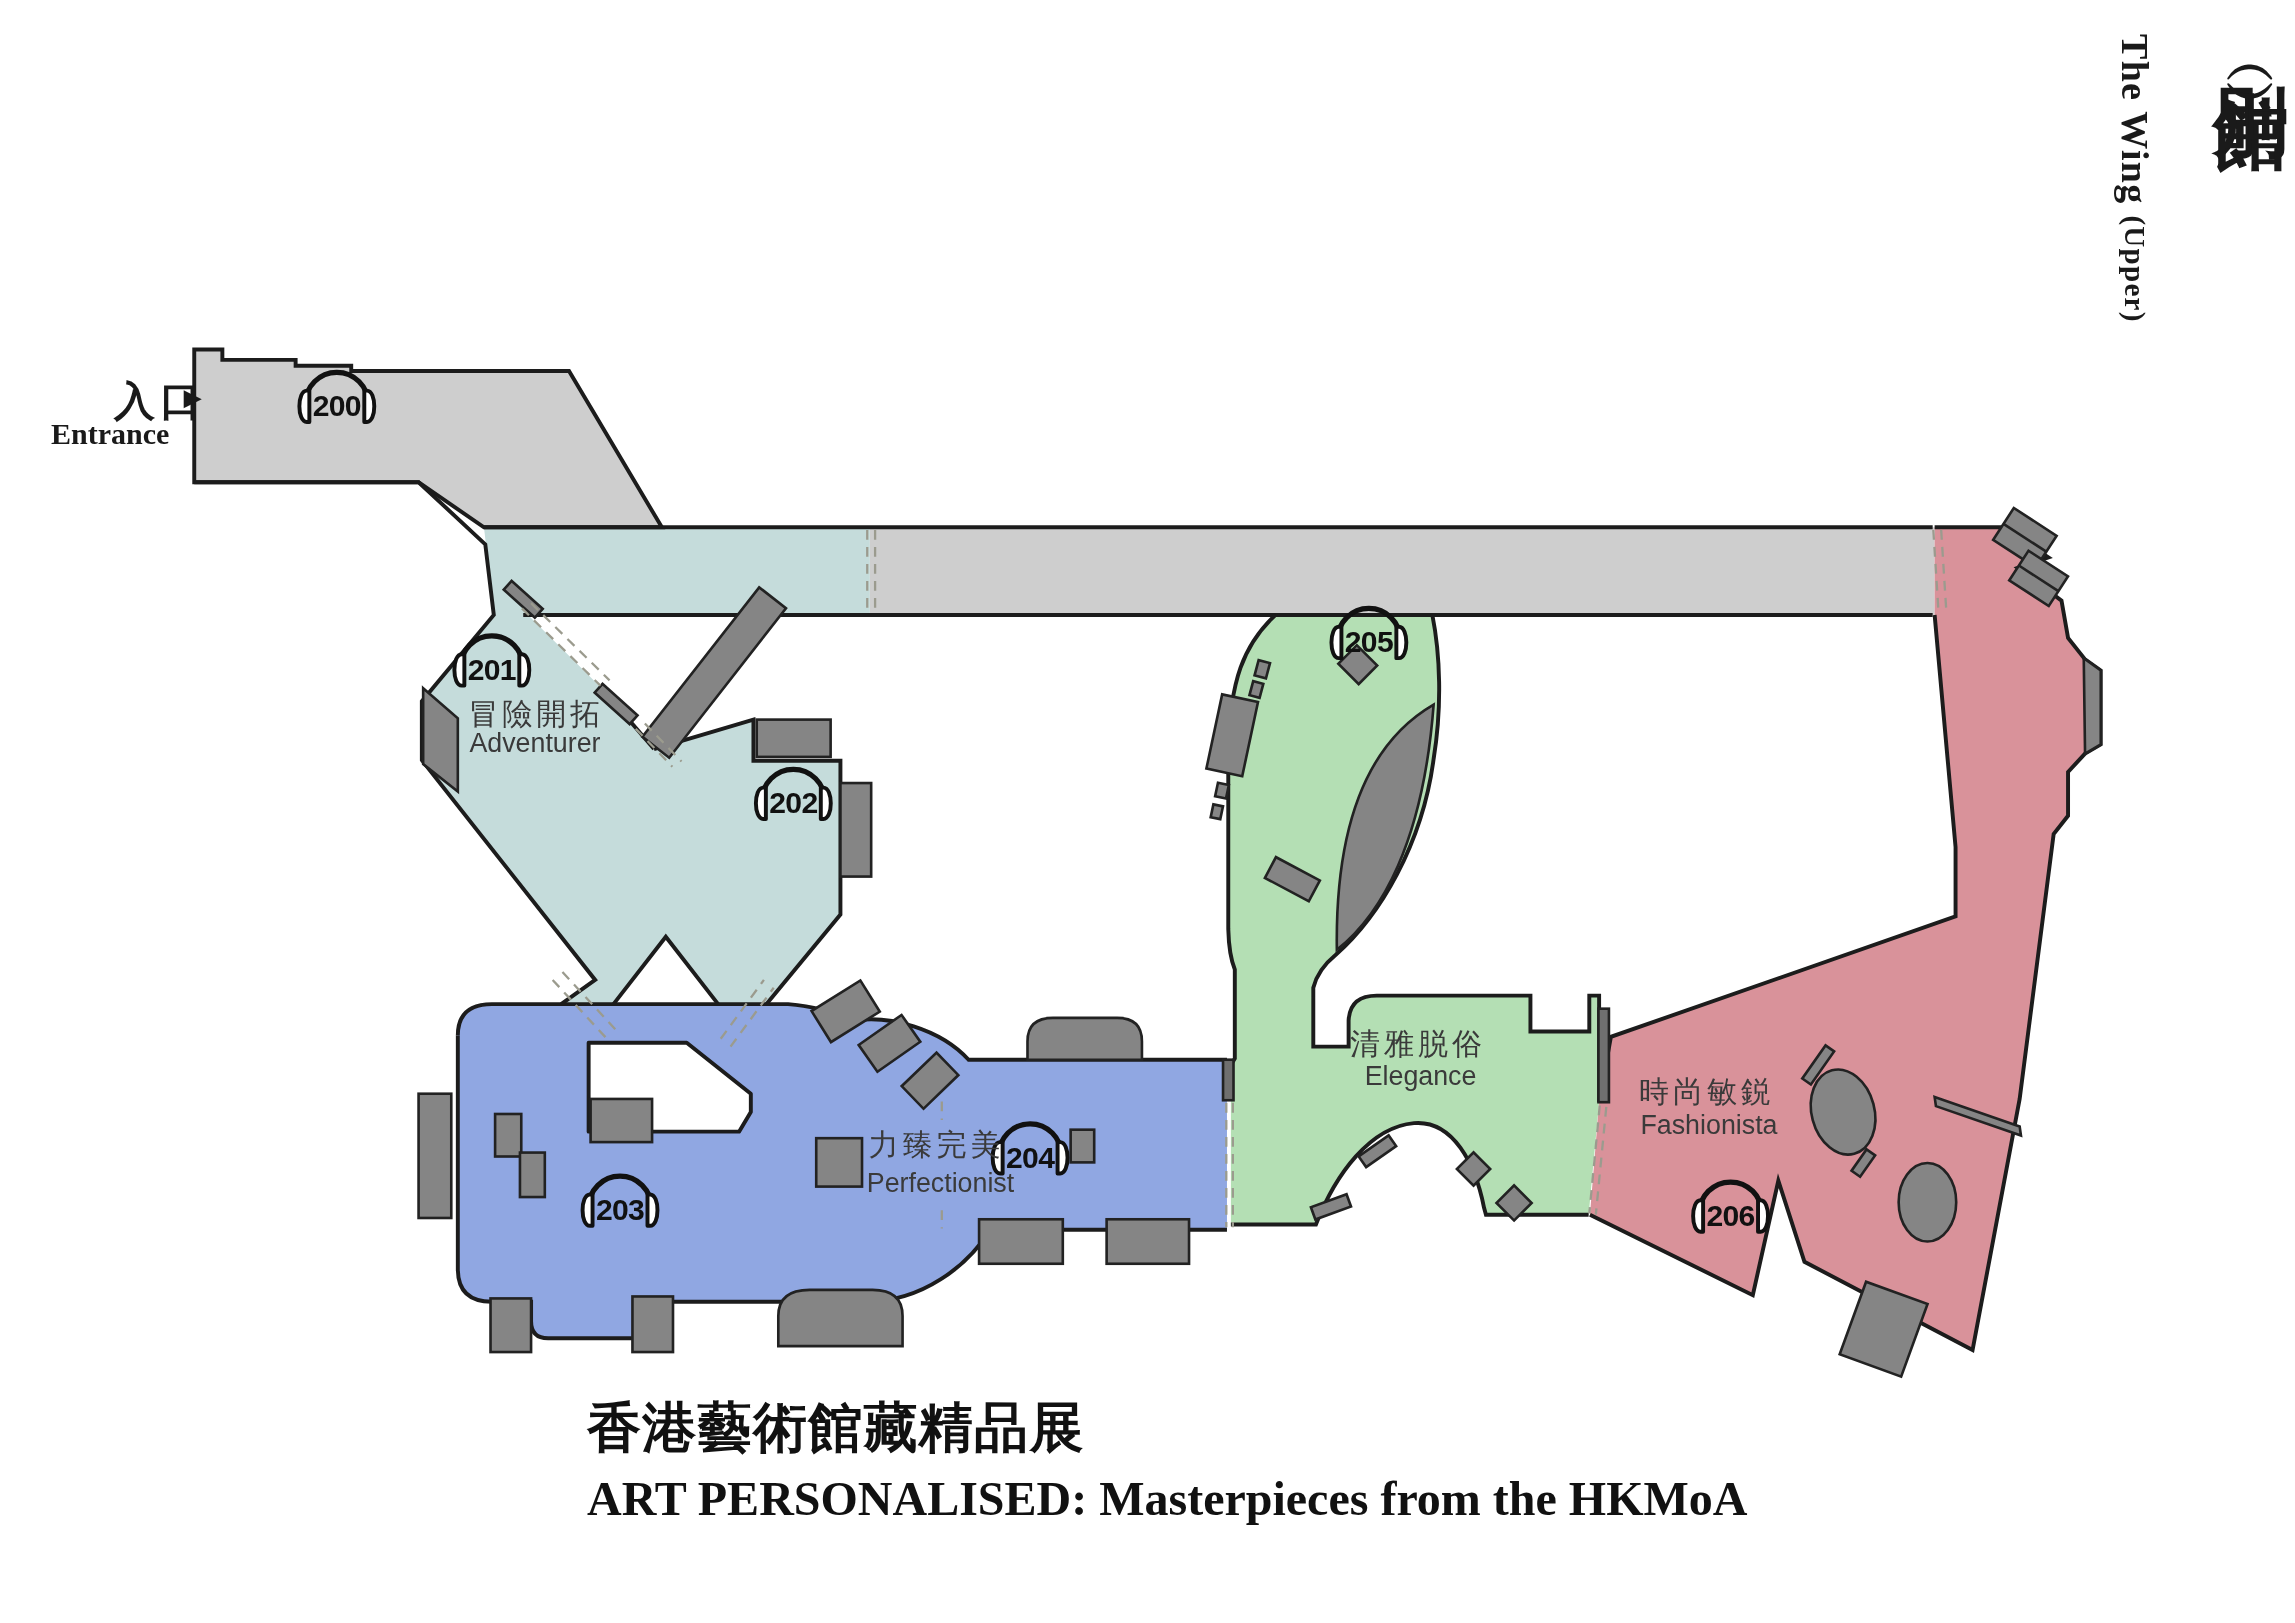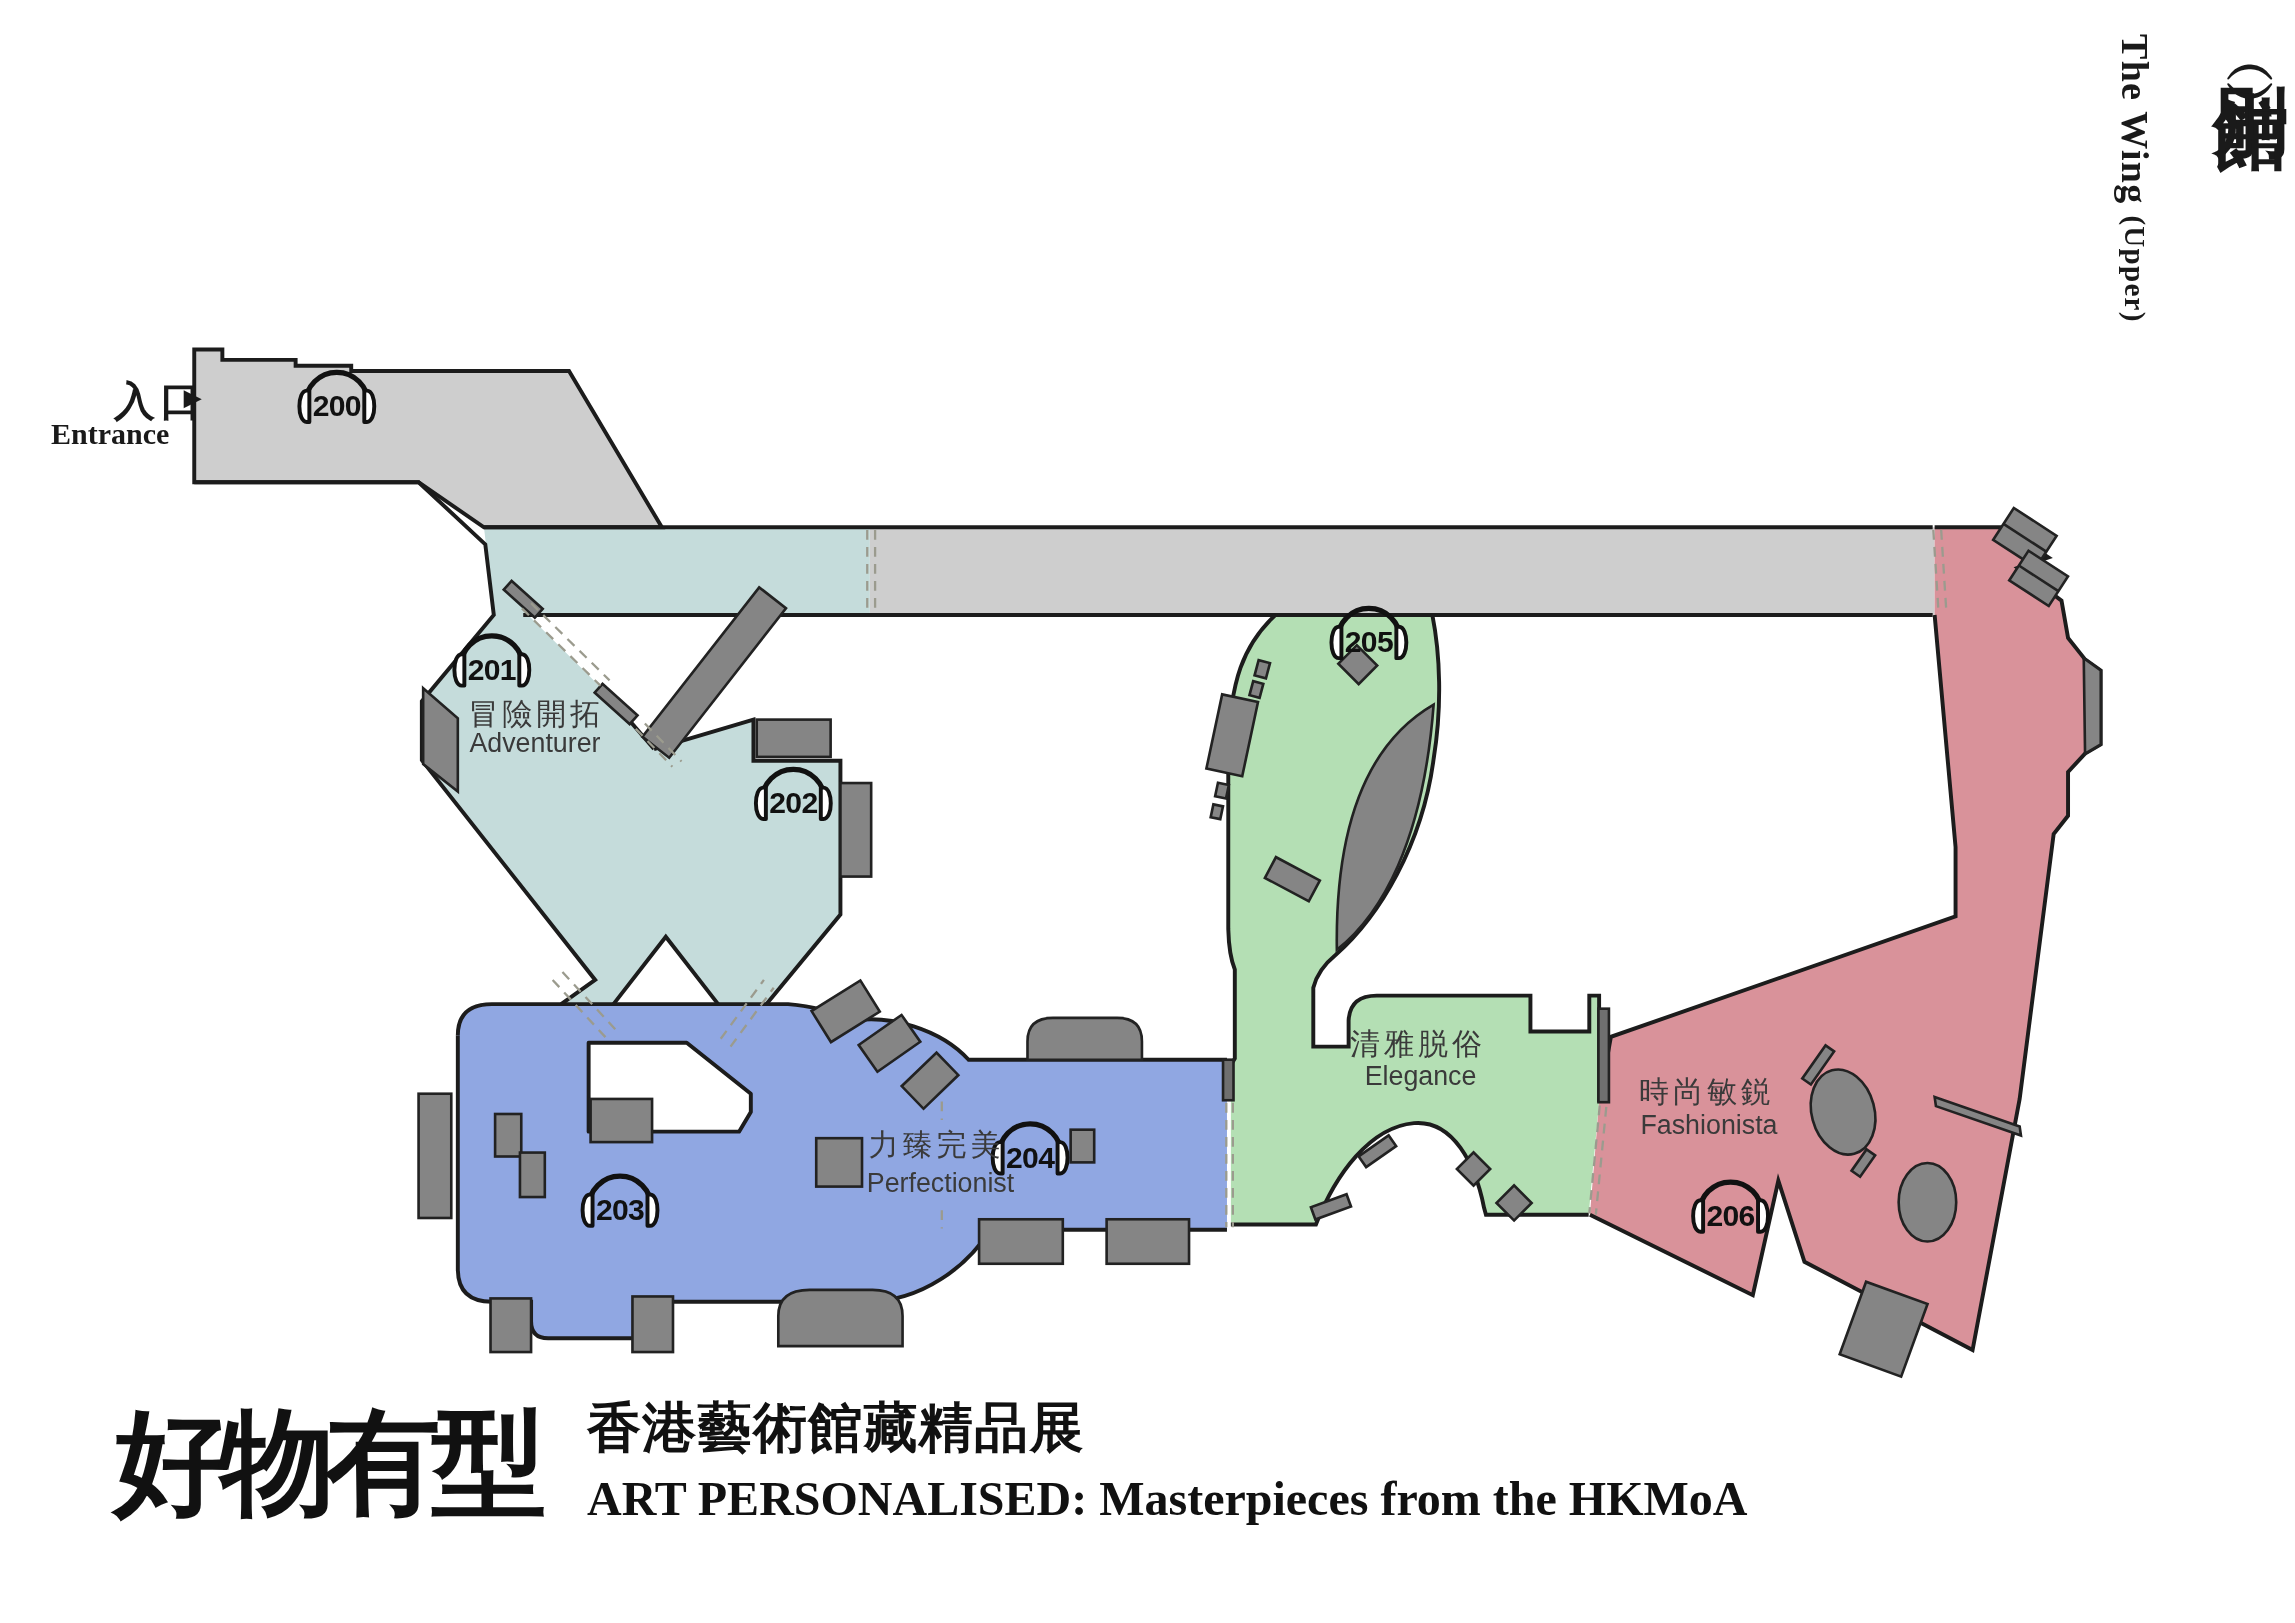--- a/index.html
+++ b/index.html
@@ -199,17 +199,16 @@
   </g>
 </svg>
 
   <div id="wing-zh" class="vtitle"><span>別館</span><span class="paren">（上）</span></div>
   <div id="wing-en" class="vtitle"><span>The Wing</span>&nbsp;<span class="sub">(Upper)</span></div>
 
   <div id="entr-zh" class="entr">入口</div>
   <div id="entr-arrow" class="entr">▶</div>
   <div id="entr-en" class="entr">Entrance</div>
 
-  <div id="t-main">好物有型</div>
   <div id="t-sub-zh">香港藝術館藏精品展</div>
   <div id="t-sub-en">ART PERSONALISED: Masterpieces from the HKMoA</div>
 </div>
 
 
 </body></html>

